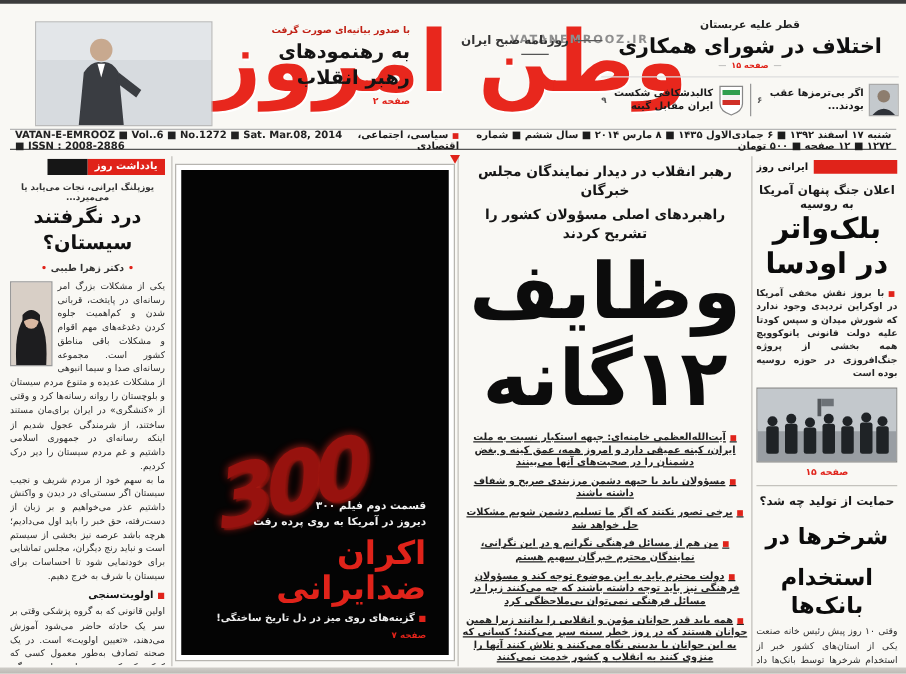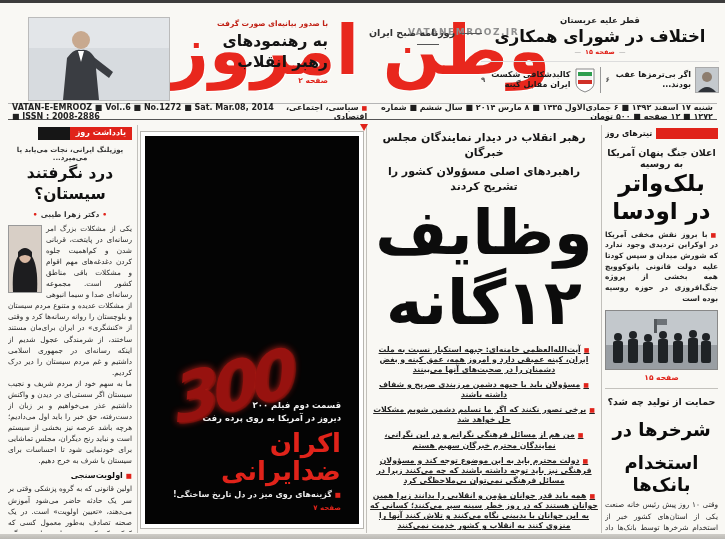--- a/index.html
+++ b/index.html
@@ -224,21 +224,21 @@
       <p>من هم از مسائل فرهنگی نگرانم و در این نگرانی، نمایندگان محترم خبرگان سهیم هستم</p>
       <p>دولت محترم باید به این موضوع توجه کند و مسؤولان فرهنگی نیز باید توجه داشته باشند که چه می‌کنند زیرا در مسائل فرهنگی نمی‌توان بی‌ملاحظگی کرد</p>
       <p>همه باید قدر جوانان مؤمن و انقلابی را بدانند زیرا همین جوانان هستند که در روز خطر سینه سپر می‌کنند؛ کسانی که به این جوانان با بدبینی نگاه می‌کنند و تلاش کنند آنها را منزوی کنند به انقلاب و کشور خدمت نمی‌کنند</p>
     </div>
 
   </div>
 
   <div class="news">
     <div class="news-banner">
       <div class="bar"></div>
-      <div class="label">تیترهای روز</div>
+      <div class="label">ایرانی روز</div>
     </div>
 
     <div class="s-kicker">اعلان جنگ پنهان آمریکا به روسیه</div>
     <div class="s-title">بلک‌واتر</div>
     <div class="s-title">در اودسا</div>
     <div class="s-body">با بروز نقش مخفی آمریکا در اوکراین تردیدی وجود ندارد که شورش میدان و سپس کودتا علیه دولت قانونی یانوکوویچ همه بخشی از پروژه جنگ‌افروزی در حوزه روسیه بوده است</div>
     <div class="s-photo">
       <svg width="111" height="58" viewBox="0 0 111 58">
         <rect width="111" height="58" fill="#c3c8cc"></rect>
         <rect y="34" width="111" height="24" fill="#999ea3"></rect>

